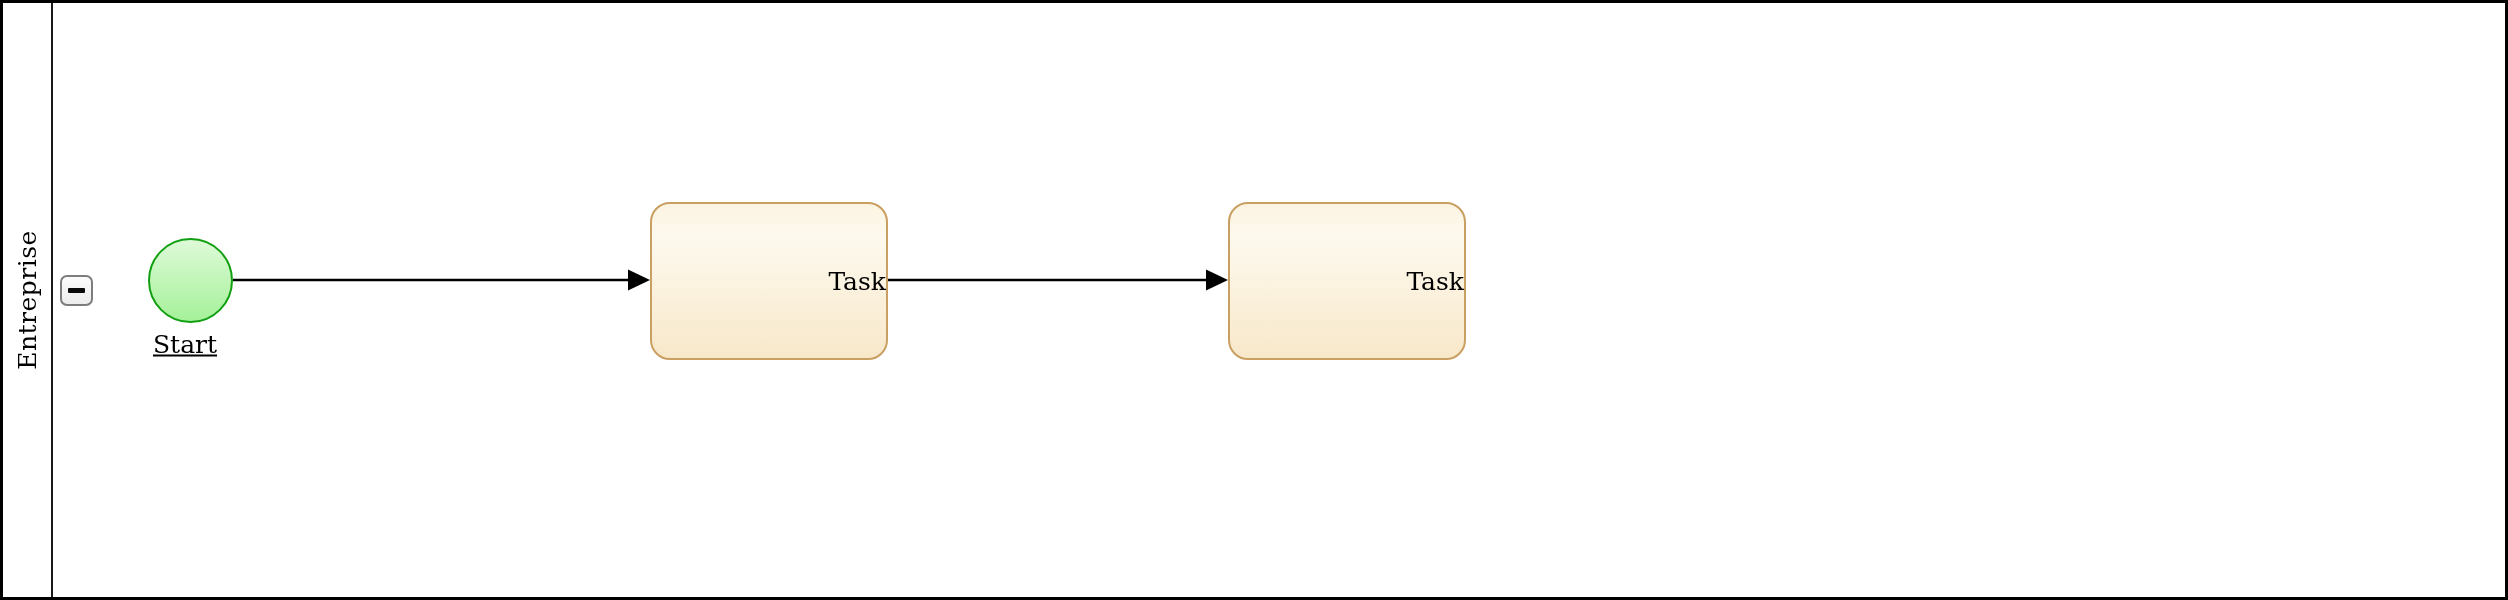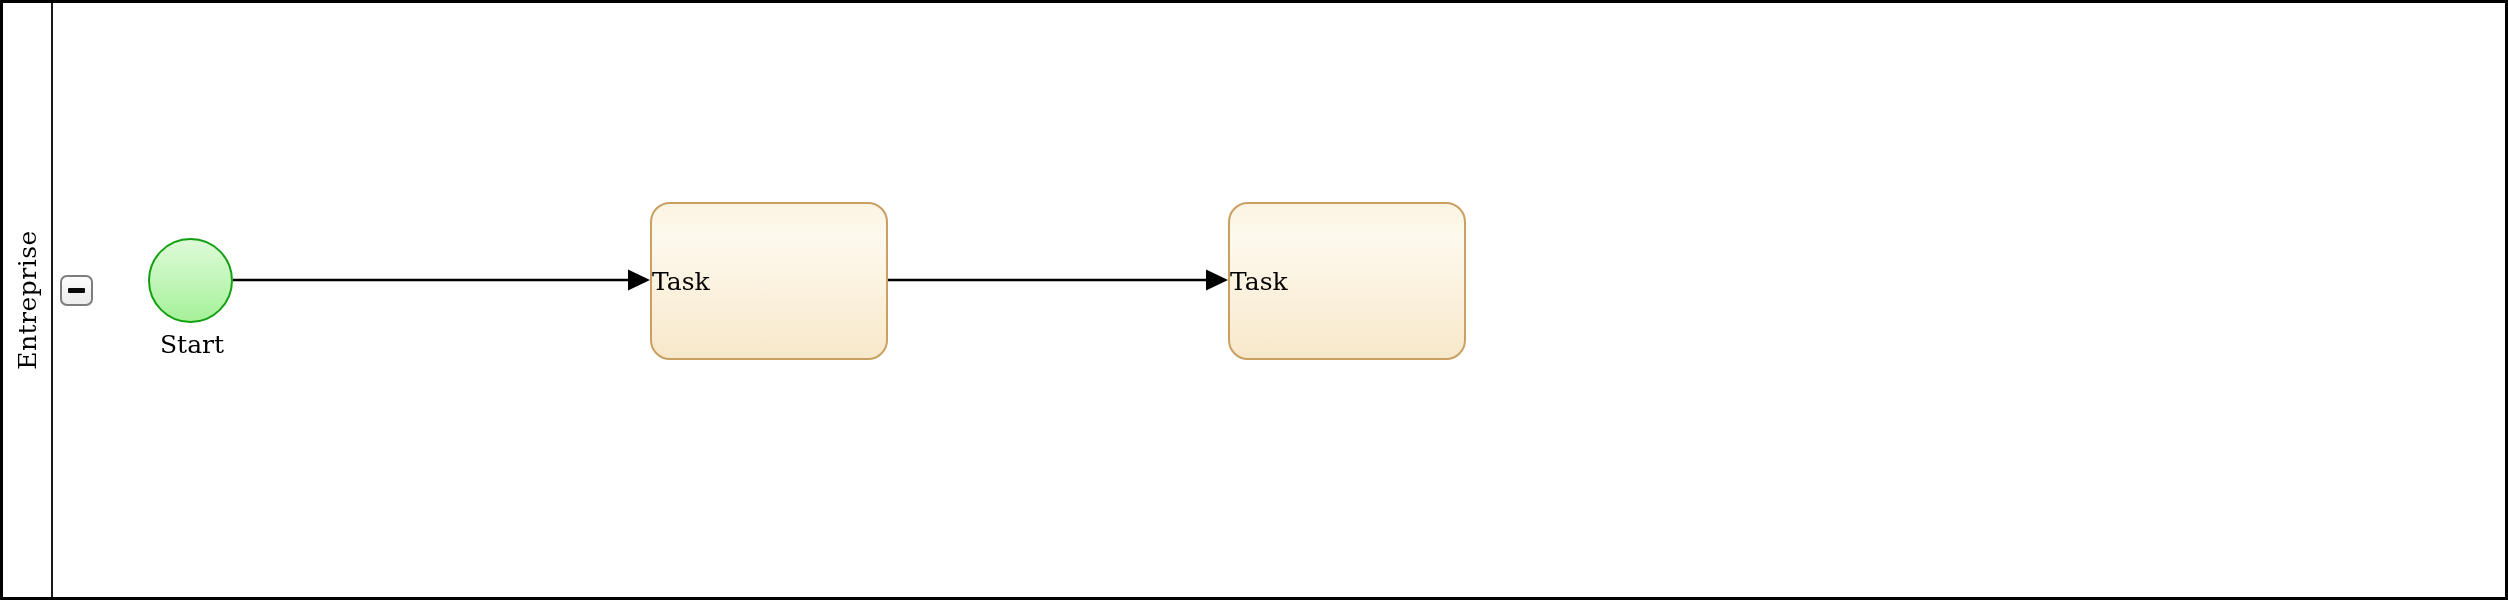--- a/index.html
+++ b/index.html
@@ -58,39 +58,40 @@
     box-sizing: border-box;
     border-radius: 50%;
     border: 2.5px solid var(--event-border, #12a012);
     background: linear-gradient(180deg,
       var(--event-fill-top, #defad8) 0%,
       var(--event-fill-bottom, #a5f199) 100%);
   }
 
   .start-label {
     position: absolute;
-    left: 189px; top: 341px;
+    left: 182px; top: 341px;
     transform: translate(-50%, -50%);
     font-size: 25px;
     color: #000;
     white-space: nowrap;
+    text-decoration: underline;
   }
 
   .task {
     position: absolute;
     top: 199px;
     width: 238px; height: 158px;
     box-sizing: border-box;
     border: 2px solid var(--task-border, #c99f62);
     border-radius: 20px;
     background: linear-gradient(180deg,
       var(--task-fill-top, #fcf4e2) 0%,
       #fdf9ee 22%,
       var(--task-fill-bottom, #f8e8ca) 100%);
-    display: flex; align-items: center; justify-content: flex-start;
+    display: flex; align-items: center; justify-content: flex-end;
     font-size: 25px;
     color: #000;
   }
   .task-1 { left: 647px; }
   .task-2 { left: 1225px; }
 
   .flows {
     position: absolute;
     left: 0; top: 0;
     width: 2502px; height: 594px;

